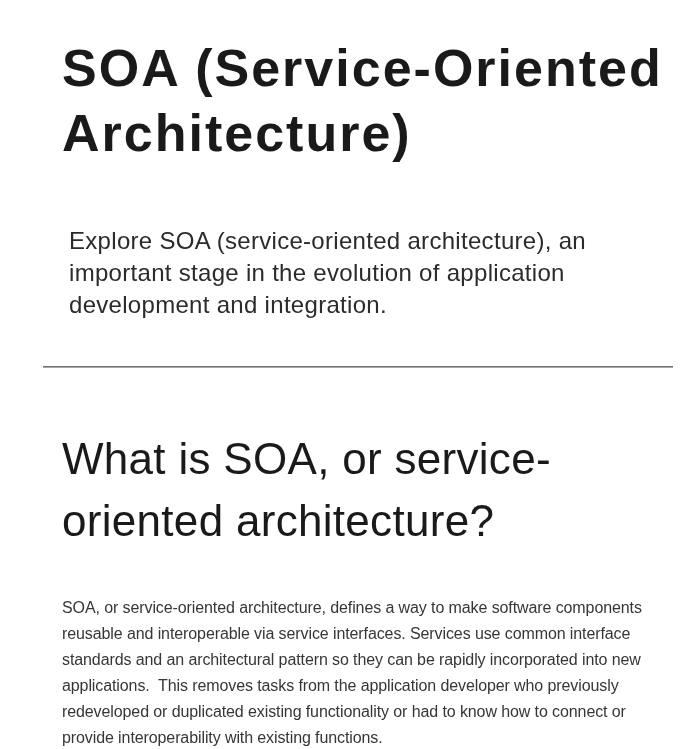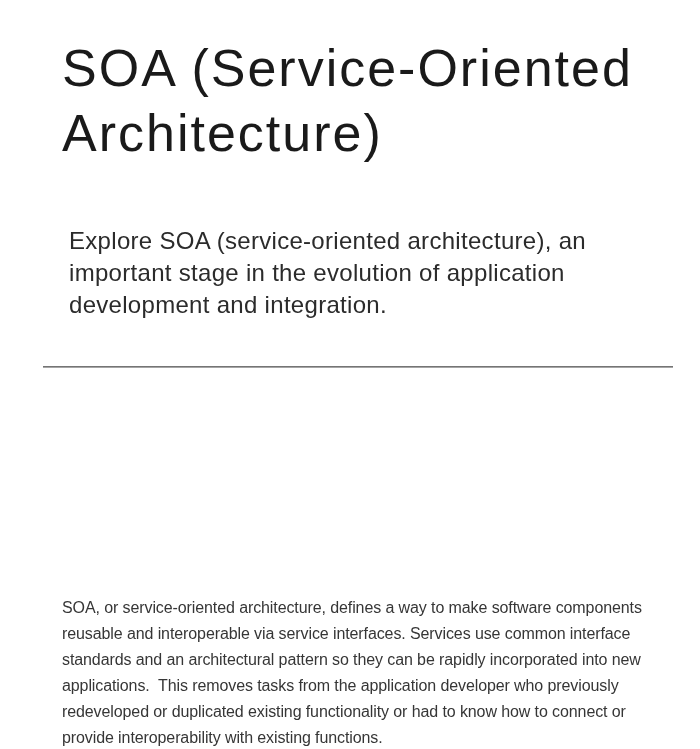--- a/index.html
+++ b/index.html
@@ -14,21 +14,21 @@
   .article { position: absolute; inset: 0; }
 
   .page-title {
     position: absolute;
     left: 62px;
     top: 36px;
     margin: 0;
     width: 630px;
     font-size: 52px;
     line-height: 65px;
-    font-weight: 400;
+    font-weight: 700;
     letter-spacing: 2px;
     color: #1a1a1a;
     white-space: pre-wrap;
   }
 
   .subtitle {
     position: absolute;
     left: 62px;
     top: 218px;
     margin: 7px;
@@ -86,20 +86,22 @@
 <article class="article">
   <h1 class="page-title">SOA (Service-Oriented
 Architecture)</h1>
 
   <p class="subtitle">Explore SOA (service-oriented architecture), an
 important stage in the evolution of application
 development and integration.</p>
 
   <hr class="divider">
 
+  <h2 class="section-heading">What is SOA, or service-
+oriented architecture?</h2>
 
   <p class="section-paragraph">SOA, or service-oriented architecture, defines a way to make software components
 reusable and interoperable via service interfaces. Services use common interface
 standards and an architectural pattern so they can be rapidly incorporated into new
 applications.  This removes tasks from the application developer who previously
 redeveloped or duplicated existing functionality or had to know how to connect or
 provide interoperability with existing functions.</p>
 </article>
 
 </body></html>

